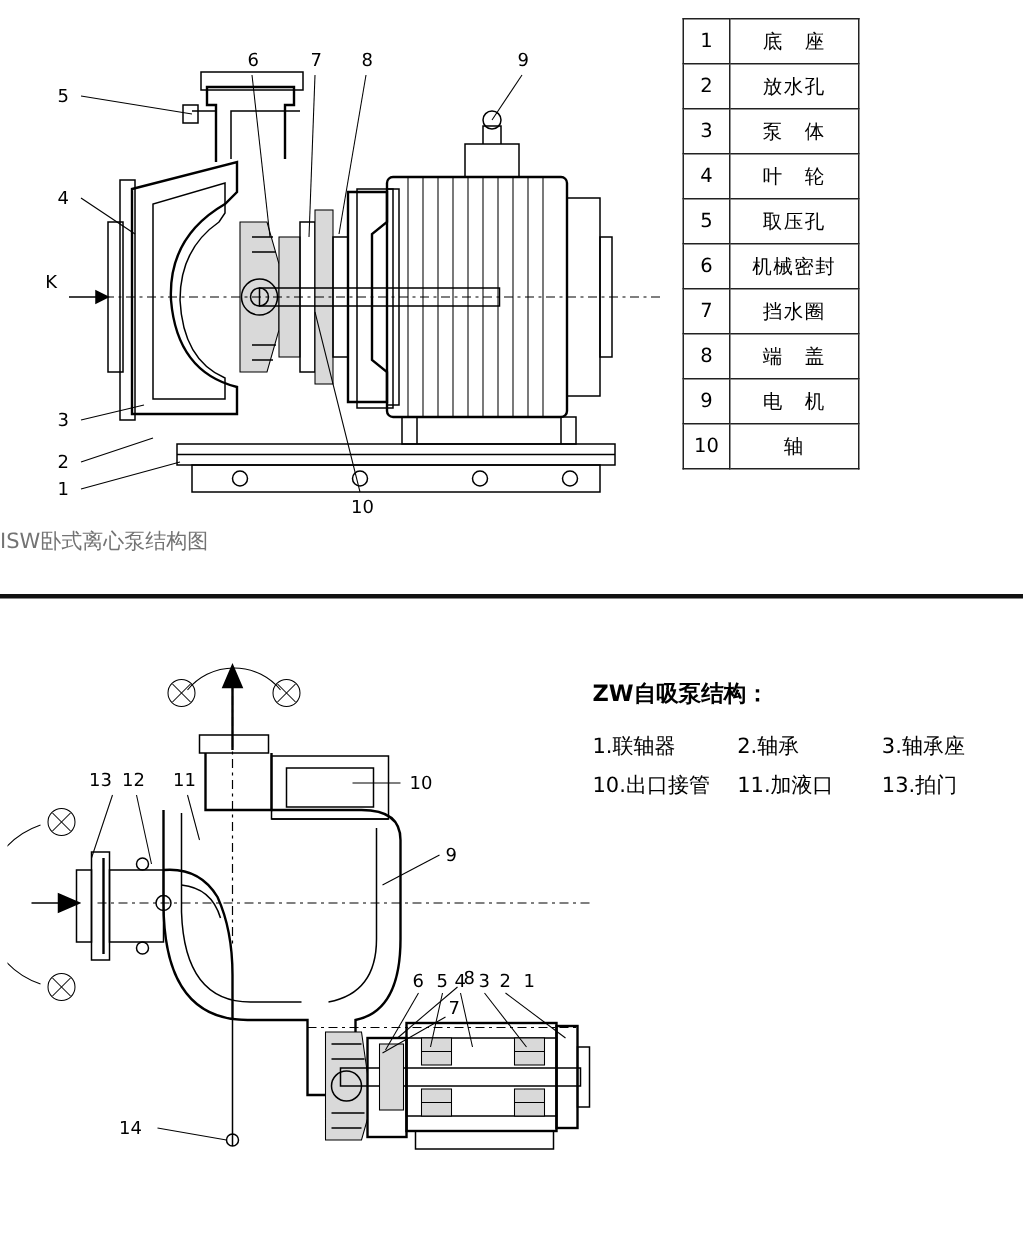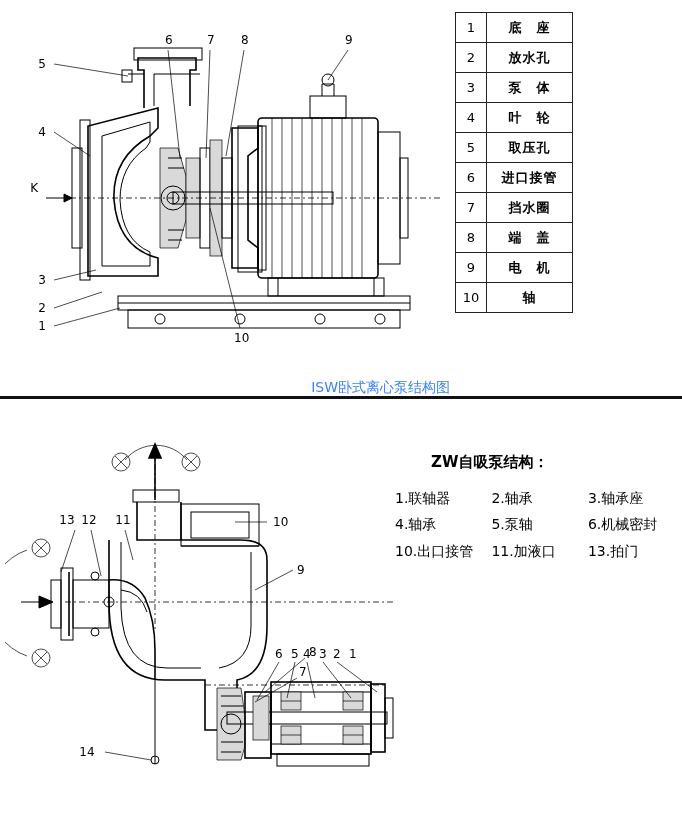--- a/index.html
+++ b/index.html
@@ -36,25 +36,25 @@
   #top-figure {
     position: absolute;
     left: 10px;
     top: 8px;
     width: 440px;
     height: 340px;
   }
   #top-caption {
     position: absolute;
     left: 0px;
-    top: 379px;
+    top: 352px;
     width: 450px;
-    text-align: right;
+    text-align: left;
     font-size: 14px;
-    color: #3b82f6;
+    color: #737373;
   }
 
   
   #parts-table {
     position: absolute;
     left: 455px;
     top: 12px;
     width: 118px;
     border-collapse: collapse;
     font-size: 13px;
@@ -63,39 +63,37 @@
     border: 1px solid #222;
     height: 29px;
     text-align: center;
     vertical-align: middle;
     padding: 0;
   }
   #parts-table td.num { width: 30px; }
   #parts-table td.name {
     letter-spacing: 1px;
     font-size: 13px;
-    font-weight: bold;
   }
   .clip-row td { height: 22px; overflow: hidden; }
 
   
   #zw-legend {
     position: absolute;
     left: 395px;
     top: 48px;
     width: 280px;
     font-size: 14px;
     line-height: 1.9;
   }
   #zw-legend .title {
     font-weight: bold;
     font-size: 15px;
     margin-bottom: 8px;
     display: block;
-    margin-left: 36px;
   }
   #zw-legend .row { display: block; white-space: nowrap; }
   #zw-legend .item { display: inline-block; }
   #zw-legend .item.w3 { width: 92px; }
 
   #bottom-figure {
     position: absolute;
     left: 5px;
     top: 30px;
     width: 390px;
@@ -230,21 +228,21 @@
     <tr>
       <td class="num">4</td>
       <td class="name">叶　轮</td>
     </tr>
     <tr>
       <td class="num">5</td>
       <td class="name">取压孔</td>
     </tr>
     <tr>
       <td class="num">6</td>
-      <td class="name">进口接管</td>
+      <td class="name">机械密封</td>
     </tr>
     <tr>
       <td class="num">7</td>
       <td class="name">挡水圈</td>
     </tr>
     <tr>
       <td class="num">8</td>
       <td class="name">端　盖</td>
     </tr>
     <tr class="clip-row">
@@ -384,23 +382,18 @@
   </svg>
 
   <div id="zw-legend">
     <span class="title">ZW自吸泵结构：</span>
     <span class="row">
       <span class="item w3">1.联轴器</span>
       <span class="item w3">2.轴承</span>
       <span class="item">3.轴承座</span>
     </span>
     <span class="row">
-      <span class="item w3">4.轴承</span>
-      <span class="item w3">5.泵轴</span>
-      <span class="item">6.机械密封</span>
-    </span>
-    <span class="row">
       <span class="item w3">10.出口接管</span>
       <span class="item w3">11.加液口</span>
       <span class="item">13.拍门</span>
     </span>
   </div>
 </div>
 
 </body></html>

